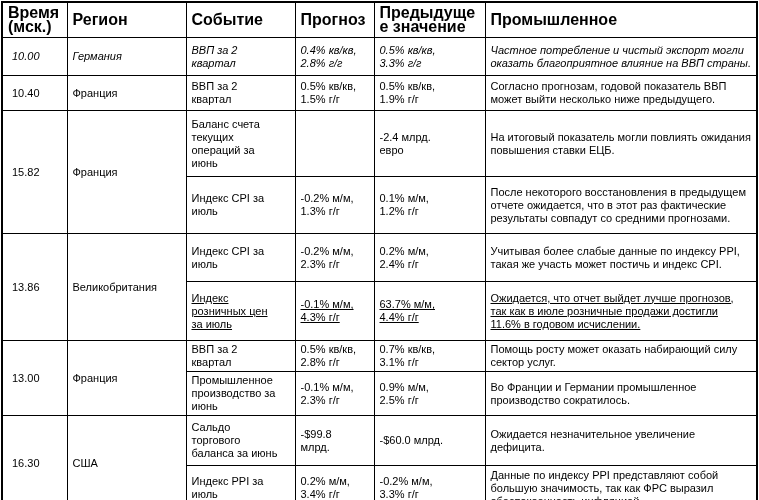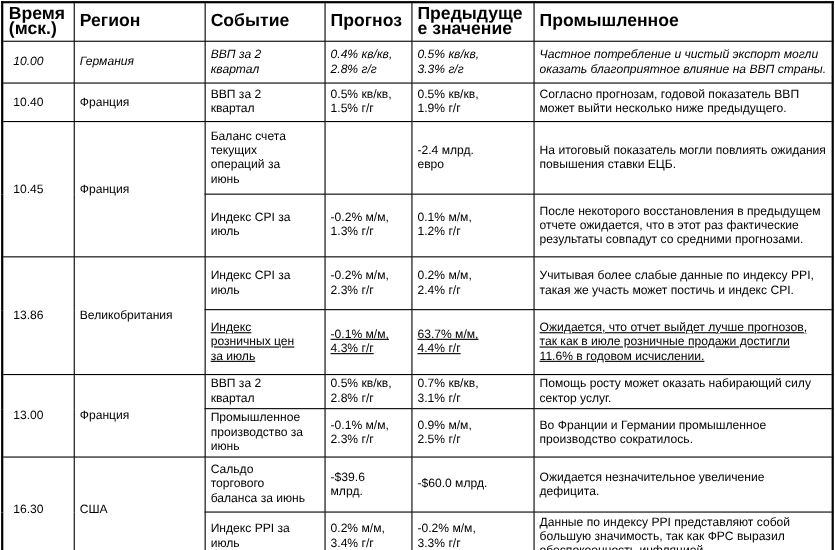--- a/index.html
+++ b/index.html
@@ -85,21 +85,21 @@
       <td class="pre">ВВП за 2
 квартал</td>
       <td class="pre">0.5% кв/кв,
 1.5% г/г</td>
       <td class="pre">0.5% кв/кв,
 1.9% г/г</td>
       <td>Согласно прогнозам, годовой показатель ВВП может выйти несколько ниже предыдущего.</td>
     </tr>
 
     <tr class="h-r3a">
-      <td class="time" rowspan="2">10.45</td>
+      <td class="time" rowspan="2">15.82</td>
       <td rowspan="2">Франция</td>
       <td class="pre">Баланс счета
 текущих
 операций за
 июнь</td>
       <td class="pre"></td>
       <td class="pre">-2.4 млрд.
 евро</td>
       <td>На итоговый показатель могли повлиять ожидания повышения ставки ЕЦБ.</td>
     </tr>
@@ -156,21 +156,21 @@
 2.5% г/г</td>
       <td>Во Франции и Германии промышленное производство сократилось.</td>
     </tr>
 
     <tr class="h-r6a">
       <td class="time" rowspan="2">16.30</td>
       <td rowspan="2">США</td>
       <td class="pre">Сальдо
 торгового
 баланса за июнь</td>
-      <td class="pre">-$39.6
+      <td class="pre">-$99.8
 млрд.</td>
       <td class="pre">-$60.0 млрд.</td>
       <td>Ожидается незначительное увеличение дефицита.</td>
     </tr>
     <tr class="h-r6b">
       <td class="pre">Индекс PPI за
 июль</td>
       <td class="pre">0.2% м/м,
 3.4% г/г</td>
       <td class="pre">-0.2% м/м,

